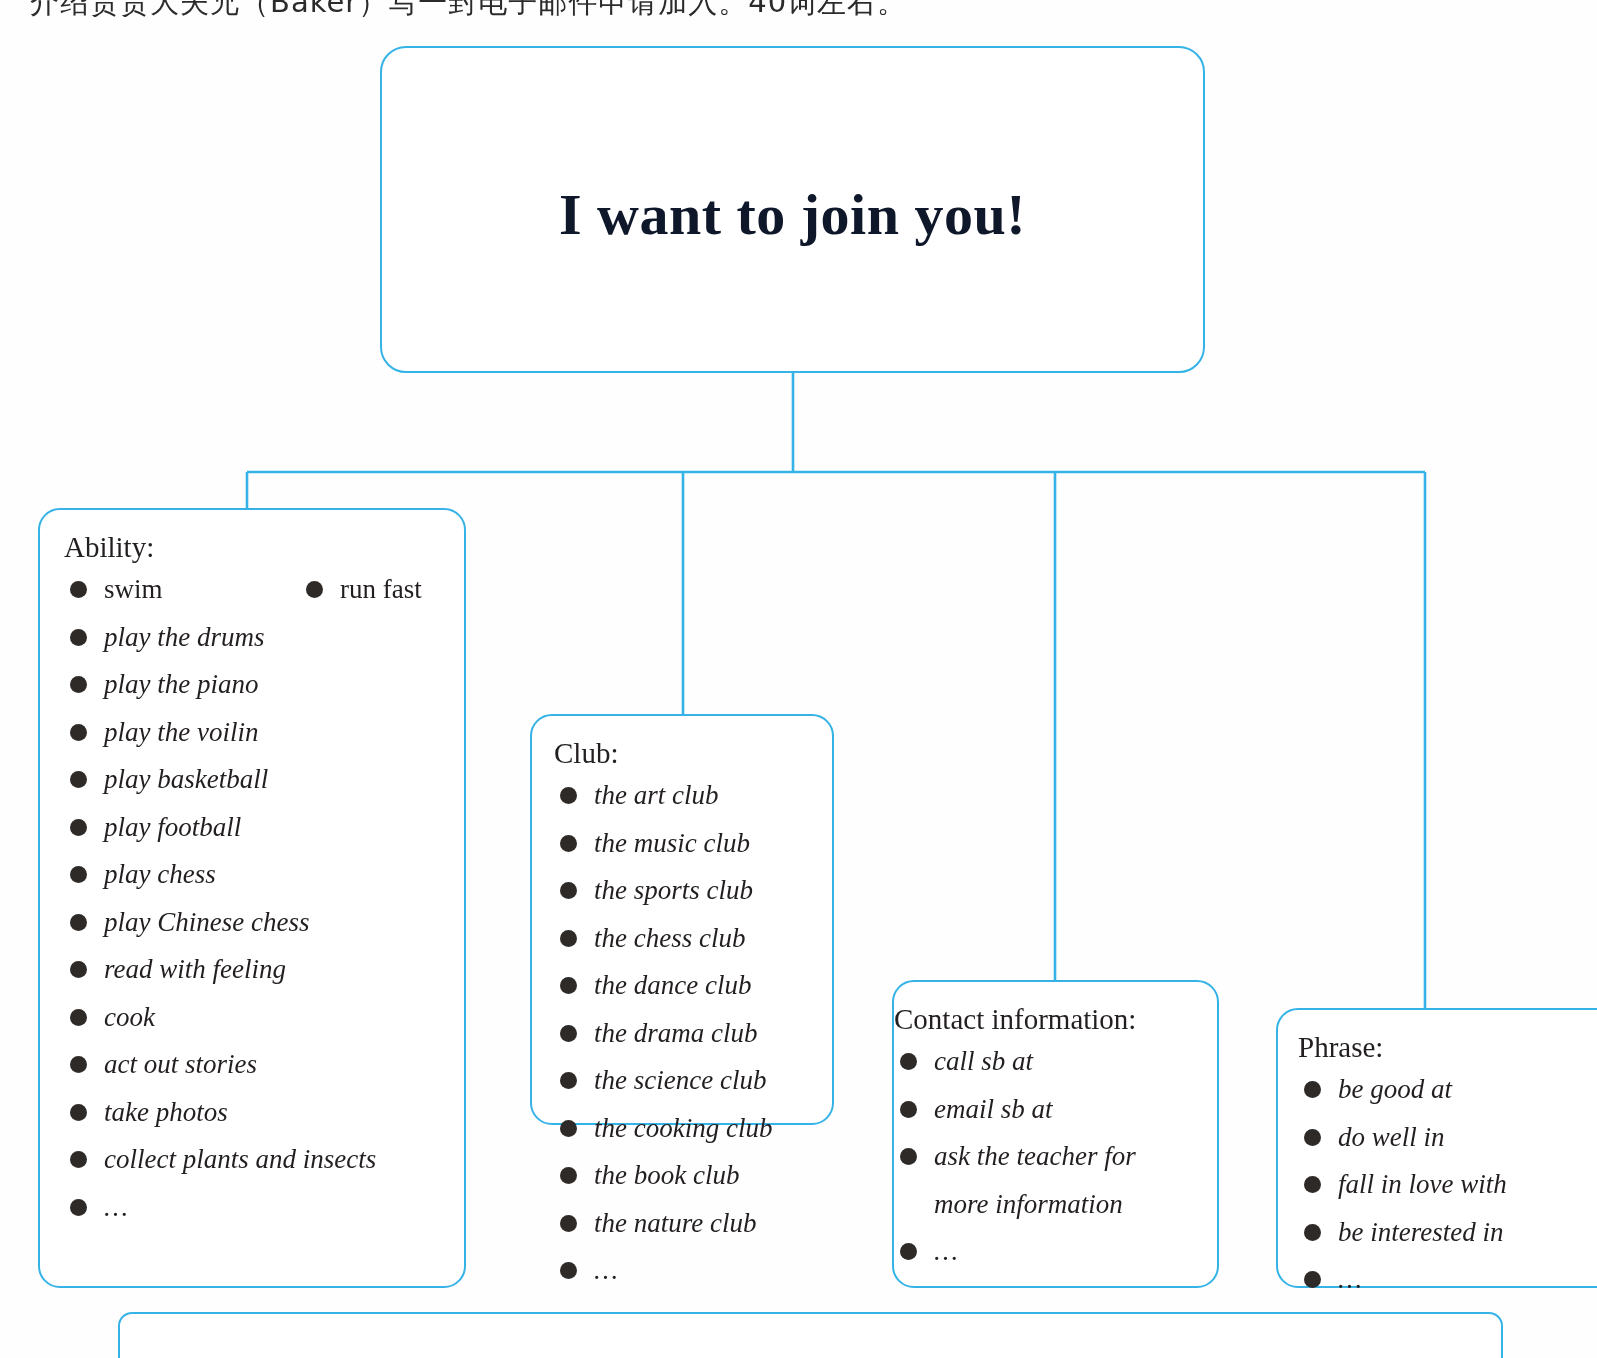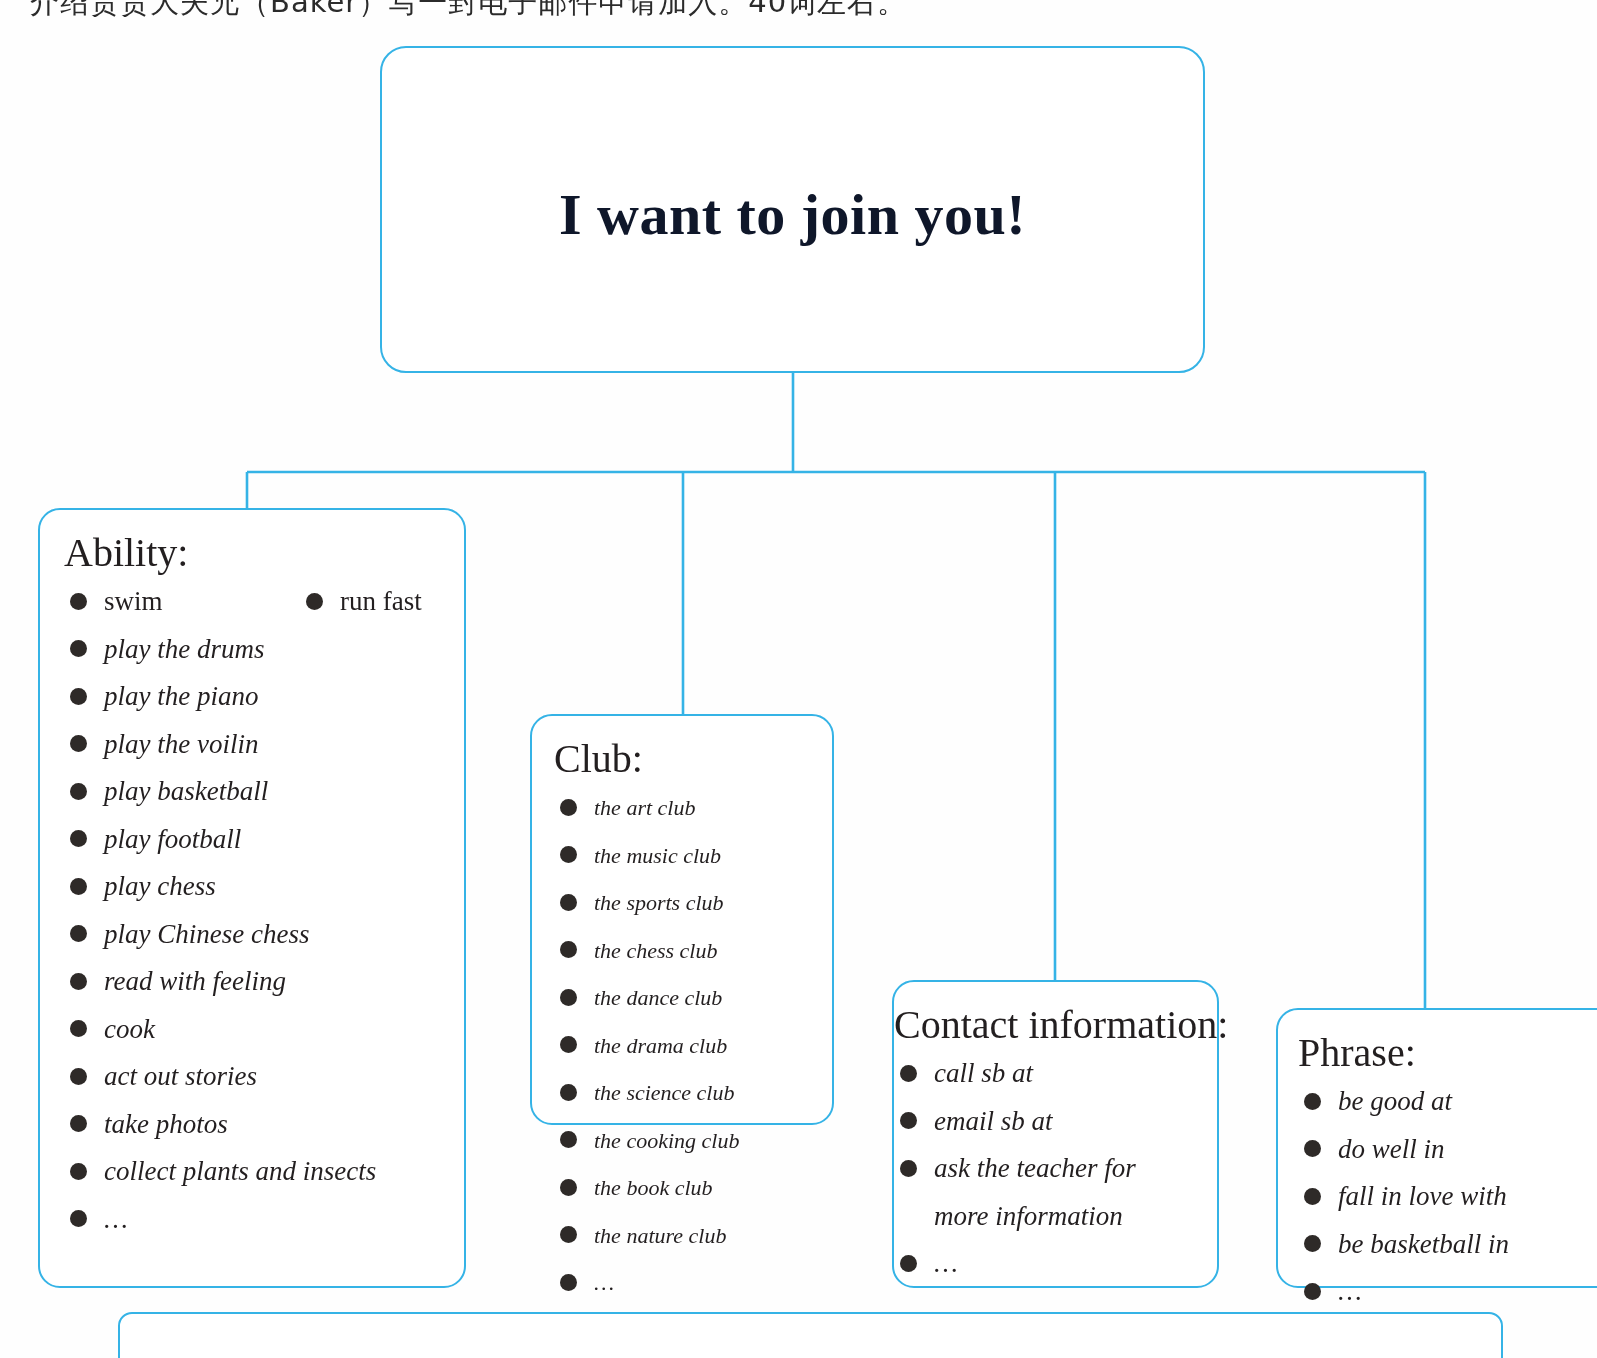--- a/index.html
+++ b/index.html
@@ -49,21 +49,21 @@
   
   .node {
     position: absolute;
     box-sizing: border-box;
     border: 2px solid #35b3e6;
     border-radius: 22px;
     background: #ffffff;
   }
 
   .node-title {
-    font-size: 40px;
+    font-size: 29px;
     line-height: 1.05;
     margin: 0 0 4px 0;
     white-space: nowrap;
   }
 
   
   #node-root {
     left: 380px;
     top: 46px;
     width: 825px;
@@ -141,21 +141,21 @@
     top: 50%;
     width: 17px;
     height: 17px;
     margin-top: -9px;
     border-radius: 50%;
     background: #2e2a28;
   }
 
   #node-ability ul.blist > li,
   #node-ability .two-col > .col-item { font-size: 27px; }
-  #node-club    ul.blist > li { font-size: 22px; line-height: 47.5px; }
+  #node-club    ul.blist > li { font-size: 27px; line-height: 47.5px; }
   #node-contact ul.blist > li { font-size: 27px; line-height: 47.5px; }
   #node-phrase  ul.blist > li { font-size: 27px; line-height: 47.5px; }
 
   .ellipsis-item { letter-spacing: 2px; }
 
   
   #node-bottom {
     left: 118px;
     top: 1312px;
     width: 1385px;
@@ -264,21 +264,21 @@
     </div>
   </div>
 
   <div class="node" id="node-phrase">
     <div class="node-inner">
       <div class="node-title">Phrase:</div>
       <ul class="blist">
         <li><span class="bullet"></span><span>be good at</span></li>
         <li><span class="bullet"></span><span>do well in</span></li>
         <li><span class="bullet"></span><span>fall in love with</span></li>
-        <li><span class="bullet"></span><span>be basketball in</span></li>
+        <li><span class="bullet"></span><span>be interested in</span></li>
         <li class="ellipsis-item"><span class="bullet"></span><span>...</span></li>
       </ul>
     </div>
   </div>
 
   <div class="node" id="node-bottom">
     <div class="bottom-inner"></div>
   </div>
 
 </div>

